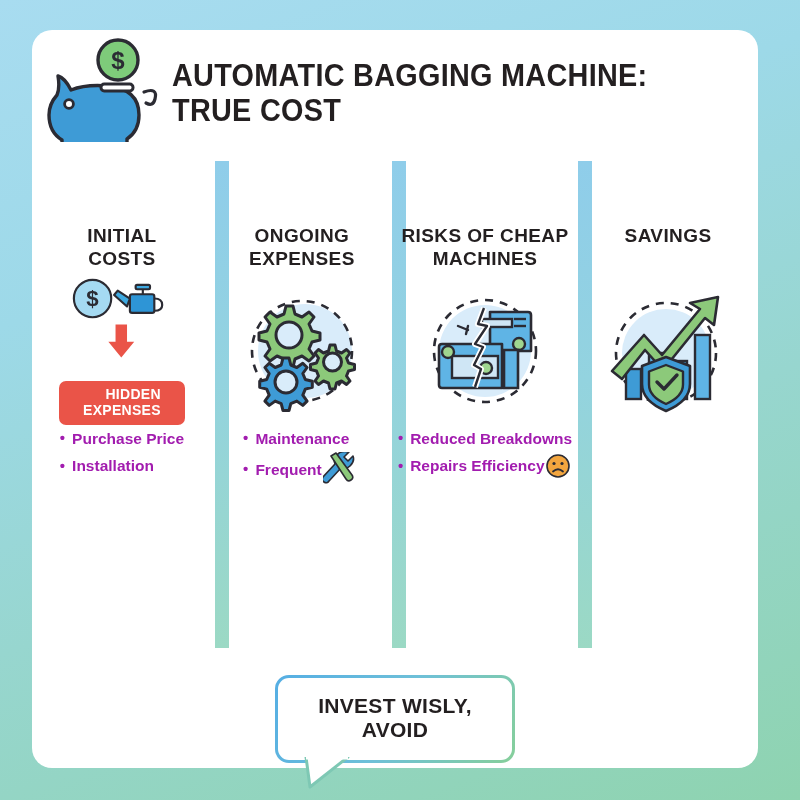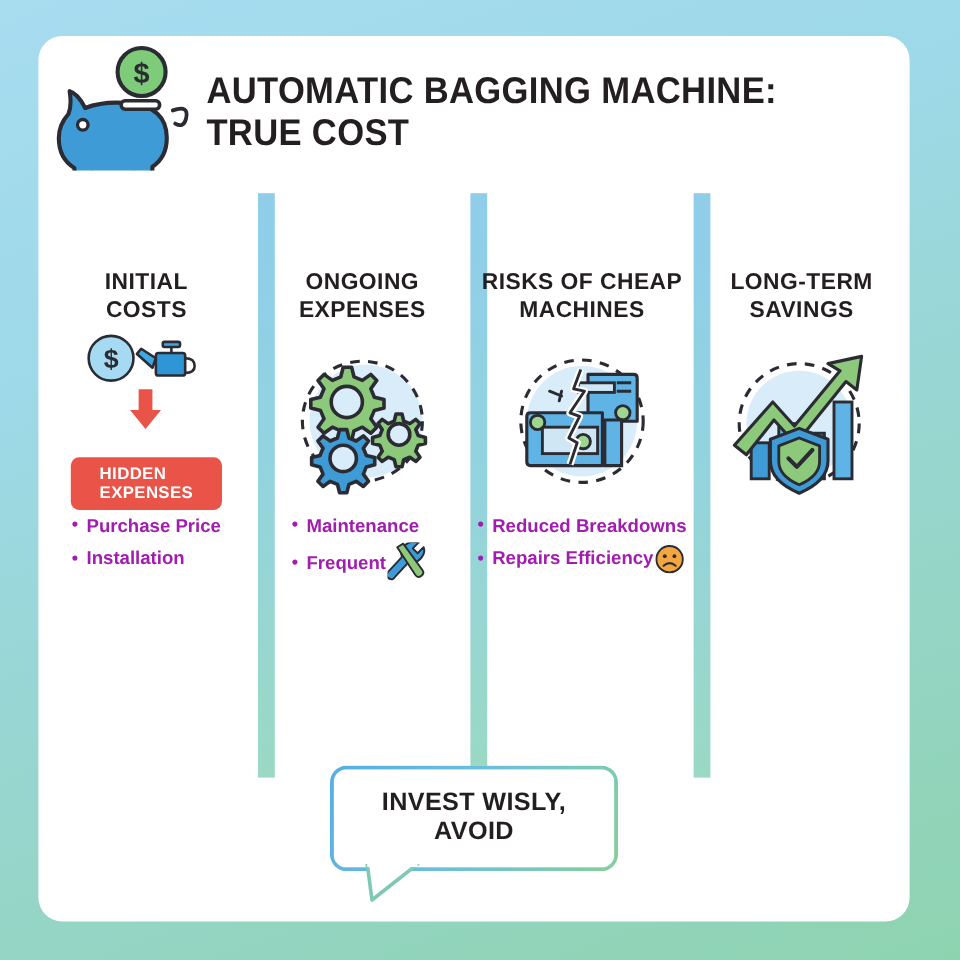--- a/index.html
+++ b/index.html
@@ -134,31 +134,31 @@
 
   
   #hidden-badge {
     background: #ea5448;
     color: #ffffff;
     font-family: "Liberation Sans Narrow", "Liberation Sans", sans-serif;
     font-weight: bold;
     font-size: 14px;
     line-height: 1.18;
     letter-spacing: 0.3px;
-    text-align: left;
+    text-align: right;
     border-radius: 7px;
     padding: 5px 24px 6px;
     margin-top: 2px;
   }
 
   
   #callout-wrap {
     position: absolute;
     left: 0;
-    top: 608px;
+    top: 645px;
     width: 100%;
     display: flex;
     justify-content: center;
   }
 
   #callout {
     position: relative;
     width: 240px;
     padding: 16px 14px 18px;
     border-radius: 14px;
@@ -359,21 +359,20 @@
               <circle cx="16" cy="9.5" r="1.6" fill="#2b2b33"></circle>
               <path d="M7 17.5 q5 -4.5 10 0" fill="none" stroke="#2b2b33" stroke-width="1.8" stroke-linecap="round"></path>
             </svg>
           </span>
         </li>
       </ul>
     </div>
 
     <div class="column">
       <div class="col-title">
-        <div>LONG-TERM</div>
         <div>SAVINGS</div>
       </div>
 
       <div class="col-icon">
         <svg width="128" height="128" viewBox="0 0 128 128">
           <circle cx="62" cy="66" r="44" fill="#d9ecfa"></circle>
           <circle cx="62" cy="66" r="50" fill="none" stroke="#2b2b33" stroke-width="2.6" stroke-dasharray="8 7"></circle>
 
           <rect x="22" y="82" width="15" height="30" fill="#3e9bd6" stroke="#2b2b33" stroke-width="2.4"></rect>
           <rect x="45" y="66" width="15" height="46" fill="#5fb4e5" stroke="#2b2b33" stroke-width="2.4"></rect>

